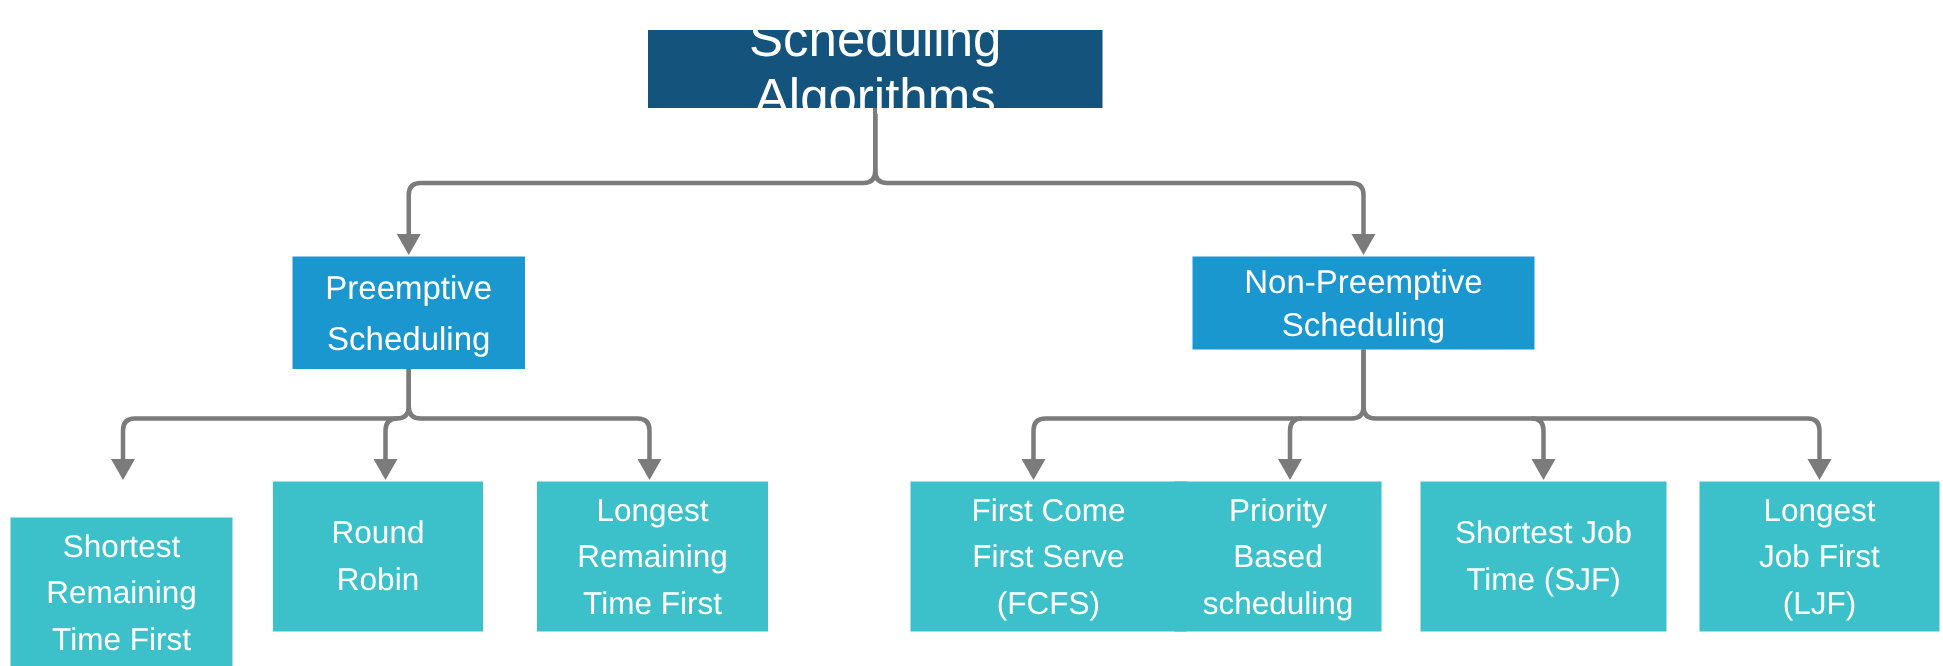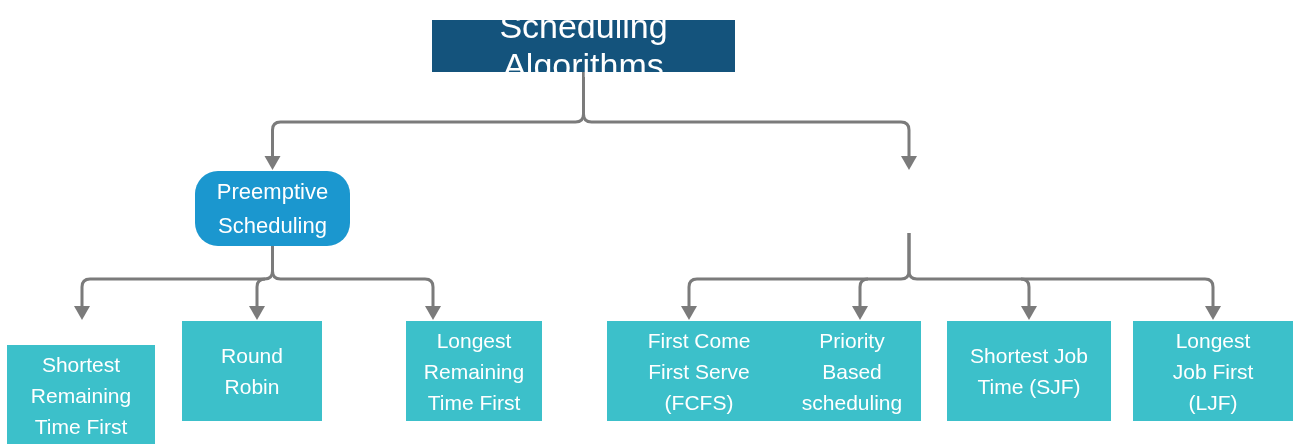--- a/index.html
+++ b/index.html
@@ -27,31 +27,31 @@
   .root-node {
     left: 432px; top: 20px; width: 303px; height: 52px;
     background: #14537c;
     font-size: 34px;
   }
   .branch-node {
     background: #1b97cf;
     font-size: 22px;
     line-height: 31px;
   }
-  .branch-preemptive     { left: 195px; top: 171px; width: 155px; height: 75px; line-height: 34px; border-radius: 23px; }
+  .branch-preemptive     { left: 195px; top: 171px; width: 155px; height: 75px; line-height: 34px; }
   .branch-non-preemptive { left: 795px; top: 171px; width: 228px; height: 62px; line-height: 29px; }
   .leaf-node {
     top: 321px; height: 100px;
     background: #3cc0ca;
     font-size: 21px;
     line-height: 31px;
   }
   .leaf-srtf  { left: 7px;    width: 148px; padding: 0 14px; margin-top: 24px; }
   .leaf-rr    { left: 182px;  width: 140px; padding: 0 52px; }
-  .leaf-lrtf  { left: 358px;  width: 136px; padding: 0 14px; margin-left: 48px; }
+  .leaf-lrtf  { left: 358px;  width: 154px; padding: 0 14px; }
   .leaf-fcfs  { left: 607px;  width: 184px; padding: 0 22px; }
   .leaf-prio  { left: 783px;  width: 138px; padding: 0 22px; }
   .leaf-sjf   { left: 947px;  width: 164px; padding: 0 16px; }
   .leaf-ljf   { left: 1133px; width: 160px; padding: 0 26px; }
 </style>
 </head>
 <body>
 
 <div class="canvas">
 
@@ -86,20 +86,23 @@
   </svg>
 
   <div class="node root-node">
     <span>Scheduling Algorithms</span>
   </div>
 
   <div class="node branch-node branch-preemptive">
     <span>Preemptive Scheduling</span>
   </div>
 
+  <div class="node branch-node branch-non-preemptive">
+    <span>Non-Preemptive Scheduling</span>
+  </div>
 
   <div class="node leaf-node leaf-srtf">
     <span>Shortest Remaining Time First</span>
   </div>
 
   <div class="node leaf-node leaf-rr">
     <span>Round Robin</span>
   </div>
 
   <div class="node leaf-node leaf-lrtf">

